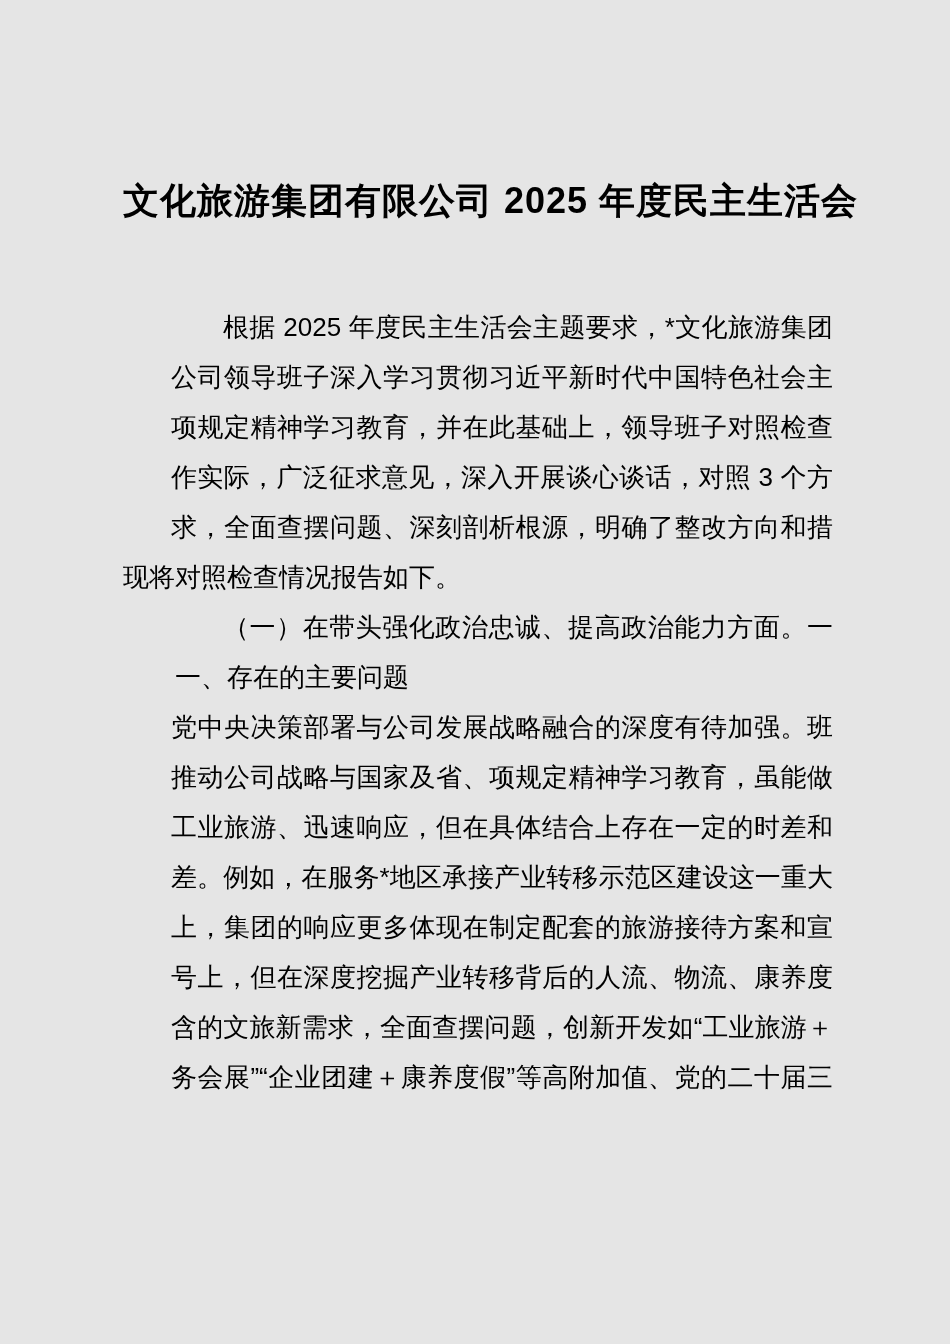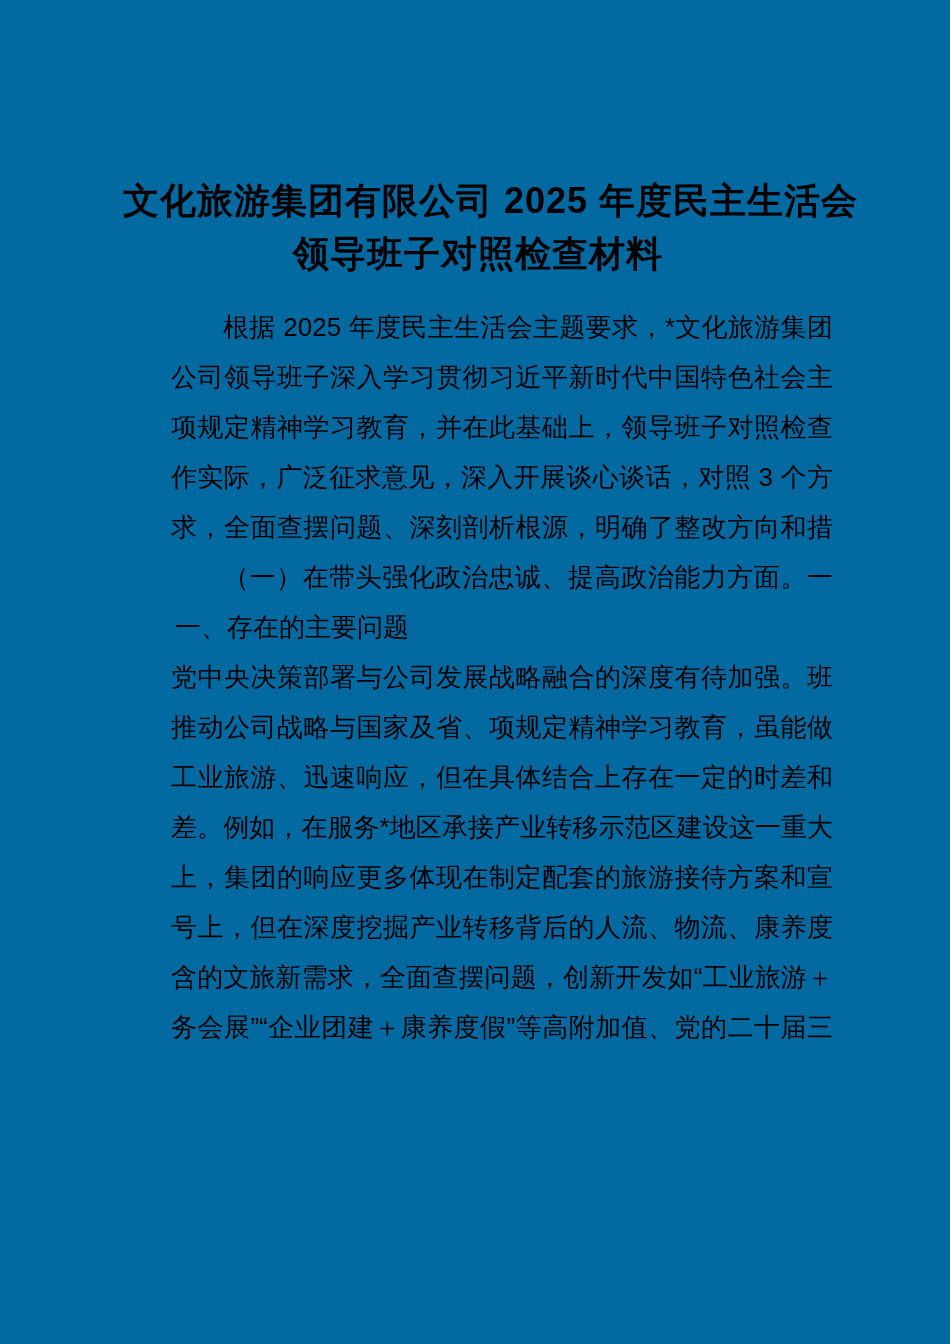--- a/index.html
+++ b/index.html
@@ -9,21 +9,21 @@
   }
   body {
     width: 950px;
     height: 1344px;
     font-family: "Liberation Sans", "DejaVu Sans", sans-serif;
   }
   .page {
     position: relative;
     width: 950px;
     height: 1344px;
-    background: #0369a1;
+    background: #e5e5e5;
     color: #000000;
     overflow: hidden;
   }
   .doc-title {
     position: absolute;
     left: 123px;
     top: 174px;
     width: 710px;
     margin: 0;
     text-align: center;
@@ -63,29 +63,29 @@
     font-weight: 400;
   }
 </style>
 </head>
 <body>
 
 <div class="page">
 
   <h1 class="doc-title">
     <span class="title-line">文化旅游集团有限公司 2025 年度民主生活会</span>
-    <span class="title-line">领导班子对照检查材料</span>
   </h1>
 
   <div class="doc-body">
     <div class="line indent just">根据 2025 年度民主生活会主题要求，*文化旅游集团有限</div>
     <div class="line just">公司领导班子深入学习贯彻习近平新时代中国特色社会主义思</div>
     <div class="line just">项规定精神学习教育，并在此基础上，领导班子对照检查材料</div>
     <div class="line just">作实际，广泛征求意见，深入开展谈心谈话，对照 3 个方面要</div>
     <div class="line just">求，全面查摆问题、深刻剖析根源，明确了整改方向和措施。</div>
+    <div class="line">现将对照检查情况报告如下。</div>
 
     <div class="line indent just">（一）在带头强化政治忠诚、提高政治能力方面。一是将</div>
 
     <div class="line indent heading">一、存在的主要问题</div>
     <div class="line just">党中央决策部署与公司发展战略融合的深度有待加强。班子在</div>
     <div class="line just">推动公司战略与国家及省、项规定精神学习教育，虽能做到</div>
     <div class="line just">工业旅游、迅速响应，但在具体结合上存在一定的时差和温</div>
     <div class="line just">差。例如，在服务*地区承接产业转移示范区建设这一重大部署</div>
     <div class="line just">上，集团的响应更多体现在制定配套的旅游接待方案和宣传口</div>
     <div class="line just">号上，但在深度挖掘产业转移背后的人流、物流、康养度假</div>

